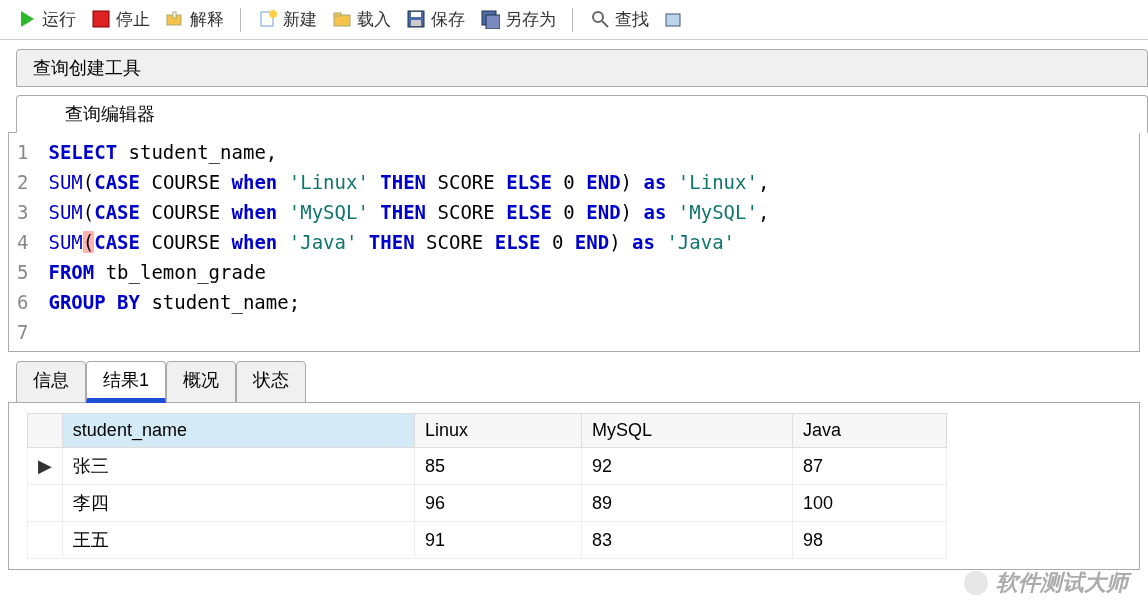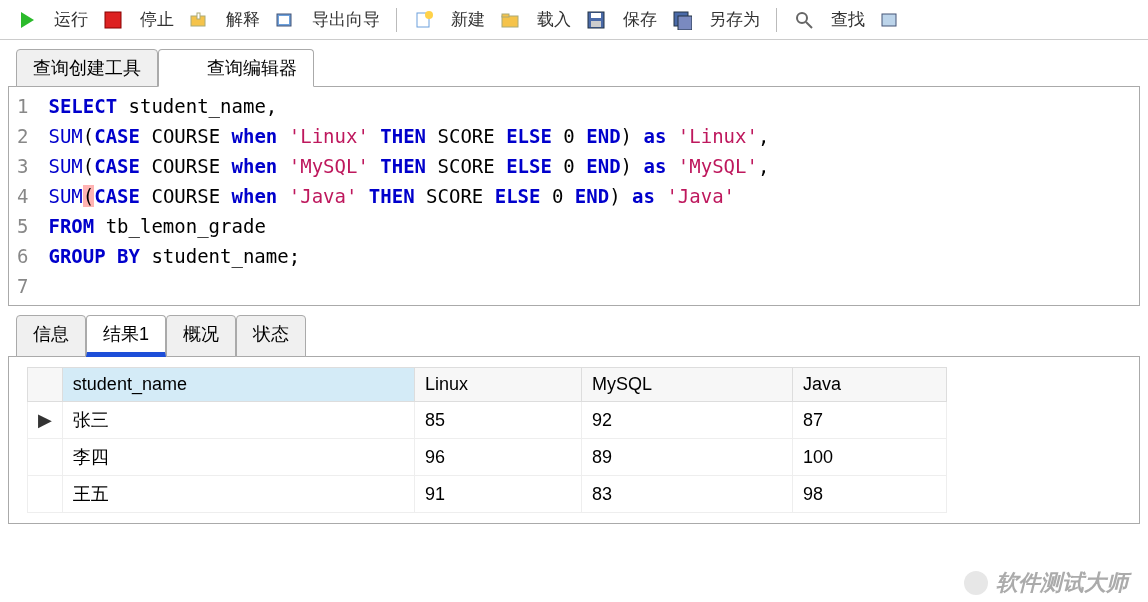--- a/index.html
+++ b/index.html
@@ -17,22 +17,22 @@
     }
     .toolbar {
       display: flex;
       align-items: center;
       padding: 6px 10px;
       border-bottom: 1px solid #ccc;
       gap: 2px;
     }
     .toolbar-item {
       display: flex;
-      align-items: center;
-      gap: 16px;
+      align-items: flex-start;
+      gap: 4px;
       padding: 2px 6px;
       cursor: pointer;
     }
     .toolbar-sep {
       width: 1px;
       height: 24px;
       background: #bbb;
       margin: 0 8px;
     }
     .icon {
@@ -43,21 +43,22 @@
       justify-content: center;
     }
     .toolbar-label {
       font-size: 17px;
       color: #333;
     }
 
     .tabs-top {
       display: flex;
       padding: 8px 0 0 16px;
-      gap: 0;
+      gap: 8px;
+      flex-direction: column;
     }
     .tab-top {
       padding: 6px 16px;
       border: 1px solid #aaa;
       background: #f0f0f0;
       font-size: 18px;
       cursor: pointer;
       position: relative;
       top: 1px;
       border-radius: 4px 4px 0 0;
@@ -94,21 +95,21 @@
       flex: 1;
       line-height: 30px;
       white-space: pre;
     }
     .code-line {
       height: 30px;
       margin-left: 8px;
     }
     .kw { color: #0000cc; font-weight: bold; }
     .fn { color: #0000cc; }
-    .str { color: #be185d; text-align: center; }
+    .str { color: #0f766e; text-align: center; }
     .num { color: #000; }
     .bracket-hl { background: #ffb3b3; }
 
     .tabs-bottom {
       display: flex;
       padding: 8px 16px 0 16px;
       gap: 0;
     }
     .tab-bottom {
       padding: 6px 16px;
@@ -194,29 +195,20 @@
     <span class="toolbar-label">停止</span>
   </div>
   <div class="toolbar-item">
     <span class="icon">
       <svg viewBox="0 0 20 20" width="20" height="20">
           <rect x="2" y="6" width="14" height="10" fill="#f5c34a" stroke="#aa7"></rect>
           <rect x="8" y="3" width="3" height="6" fill="#fff" stroke="#aa7"></rect>
         </svg>
     </span>
     <span class="toolbar-label">解释</span>
-  </div>
-  <div class="toolbar-item">
-    <span class="icon">
-      <svg viewBox="0 0 20 20" width="20" height="20">
-          <rect x="2" y="4" width="14" height="12" fill="#6ca0dc" stroke="#457"></rect>
-          <rect x="4" y="6" width="10" height="8" fill="#fff"></rect>
-        </svg>
-    </span>
-    <span class="toolbar-label">导出向导</span>
   </div>
   <div class="toolbar-sep"></div>
   <div class="toolbar-item">
     <span class="icon">
       <svg viewBox="0 0 20 20" width="20" height="20">
           <rect x="3" y="3" width="12" height="14" fill="#fff" stroke="#6ca0dc"></rect>
           <circle cx="15" cy="5" r="4" fill="#ffd24a"></circle>
         </svg>
     </span>
     <span class="toolbar-label">新建</span>

